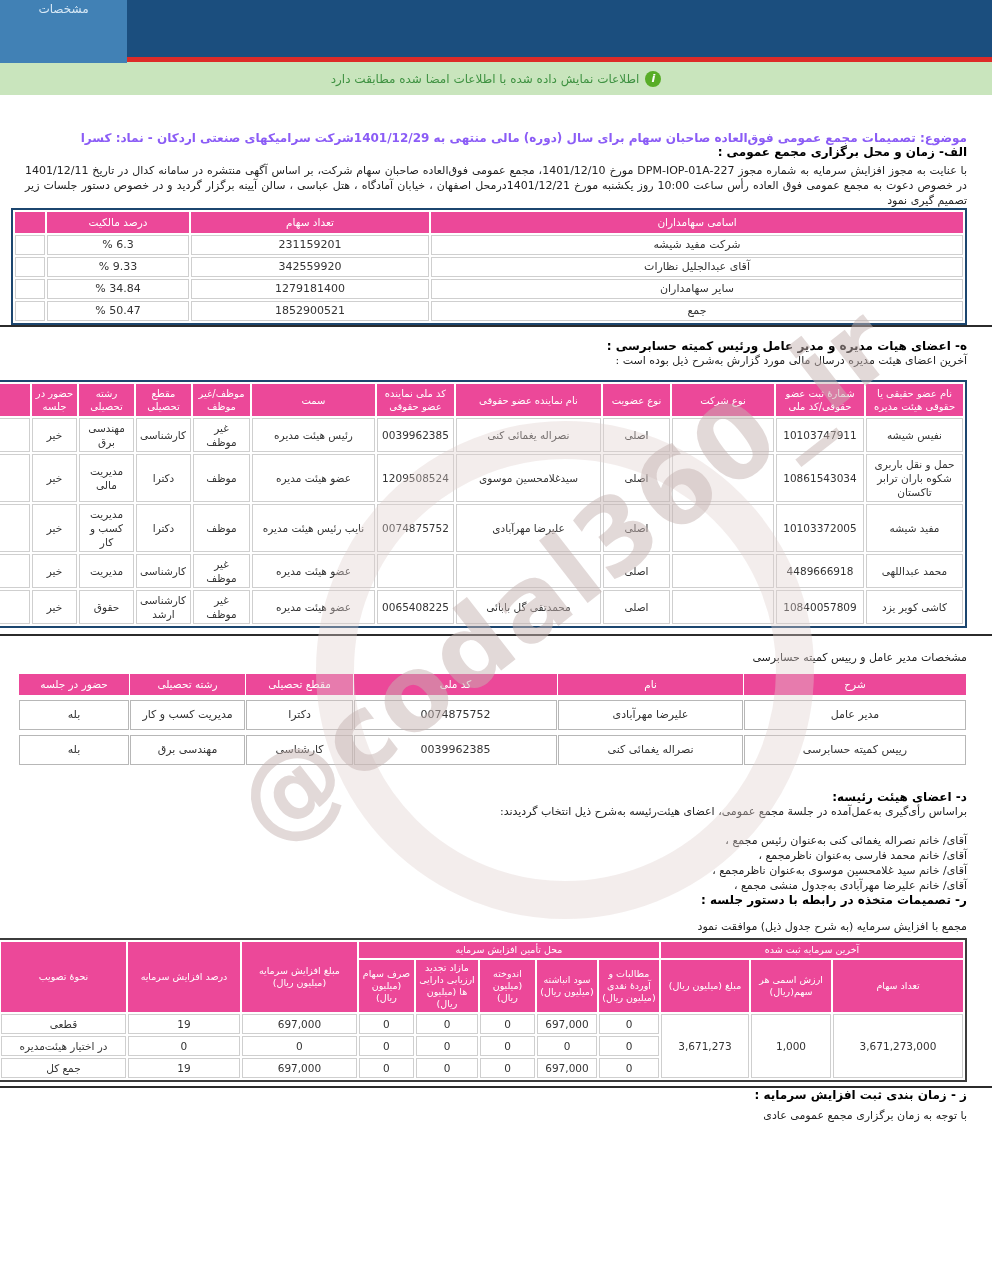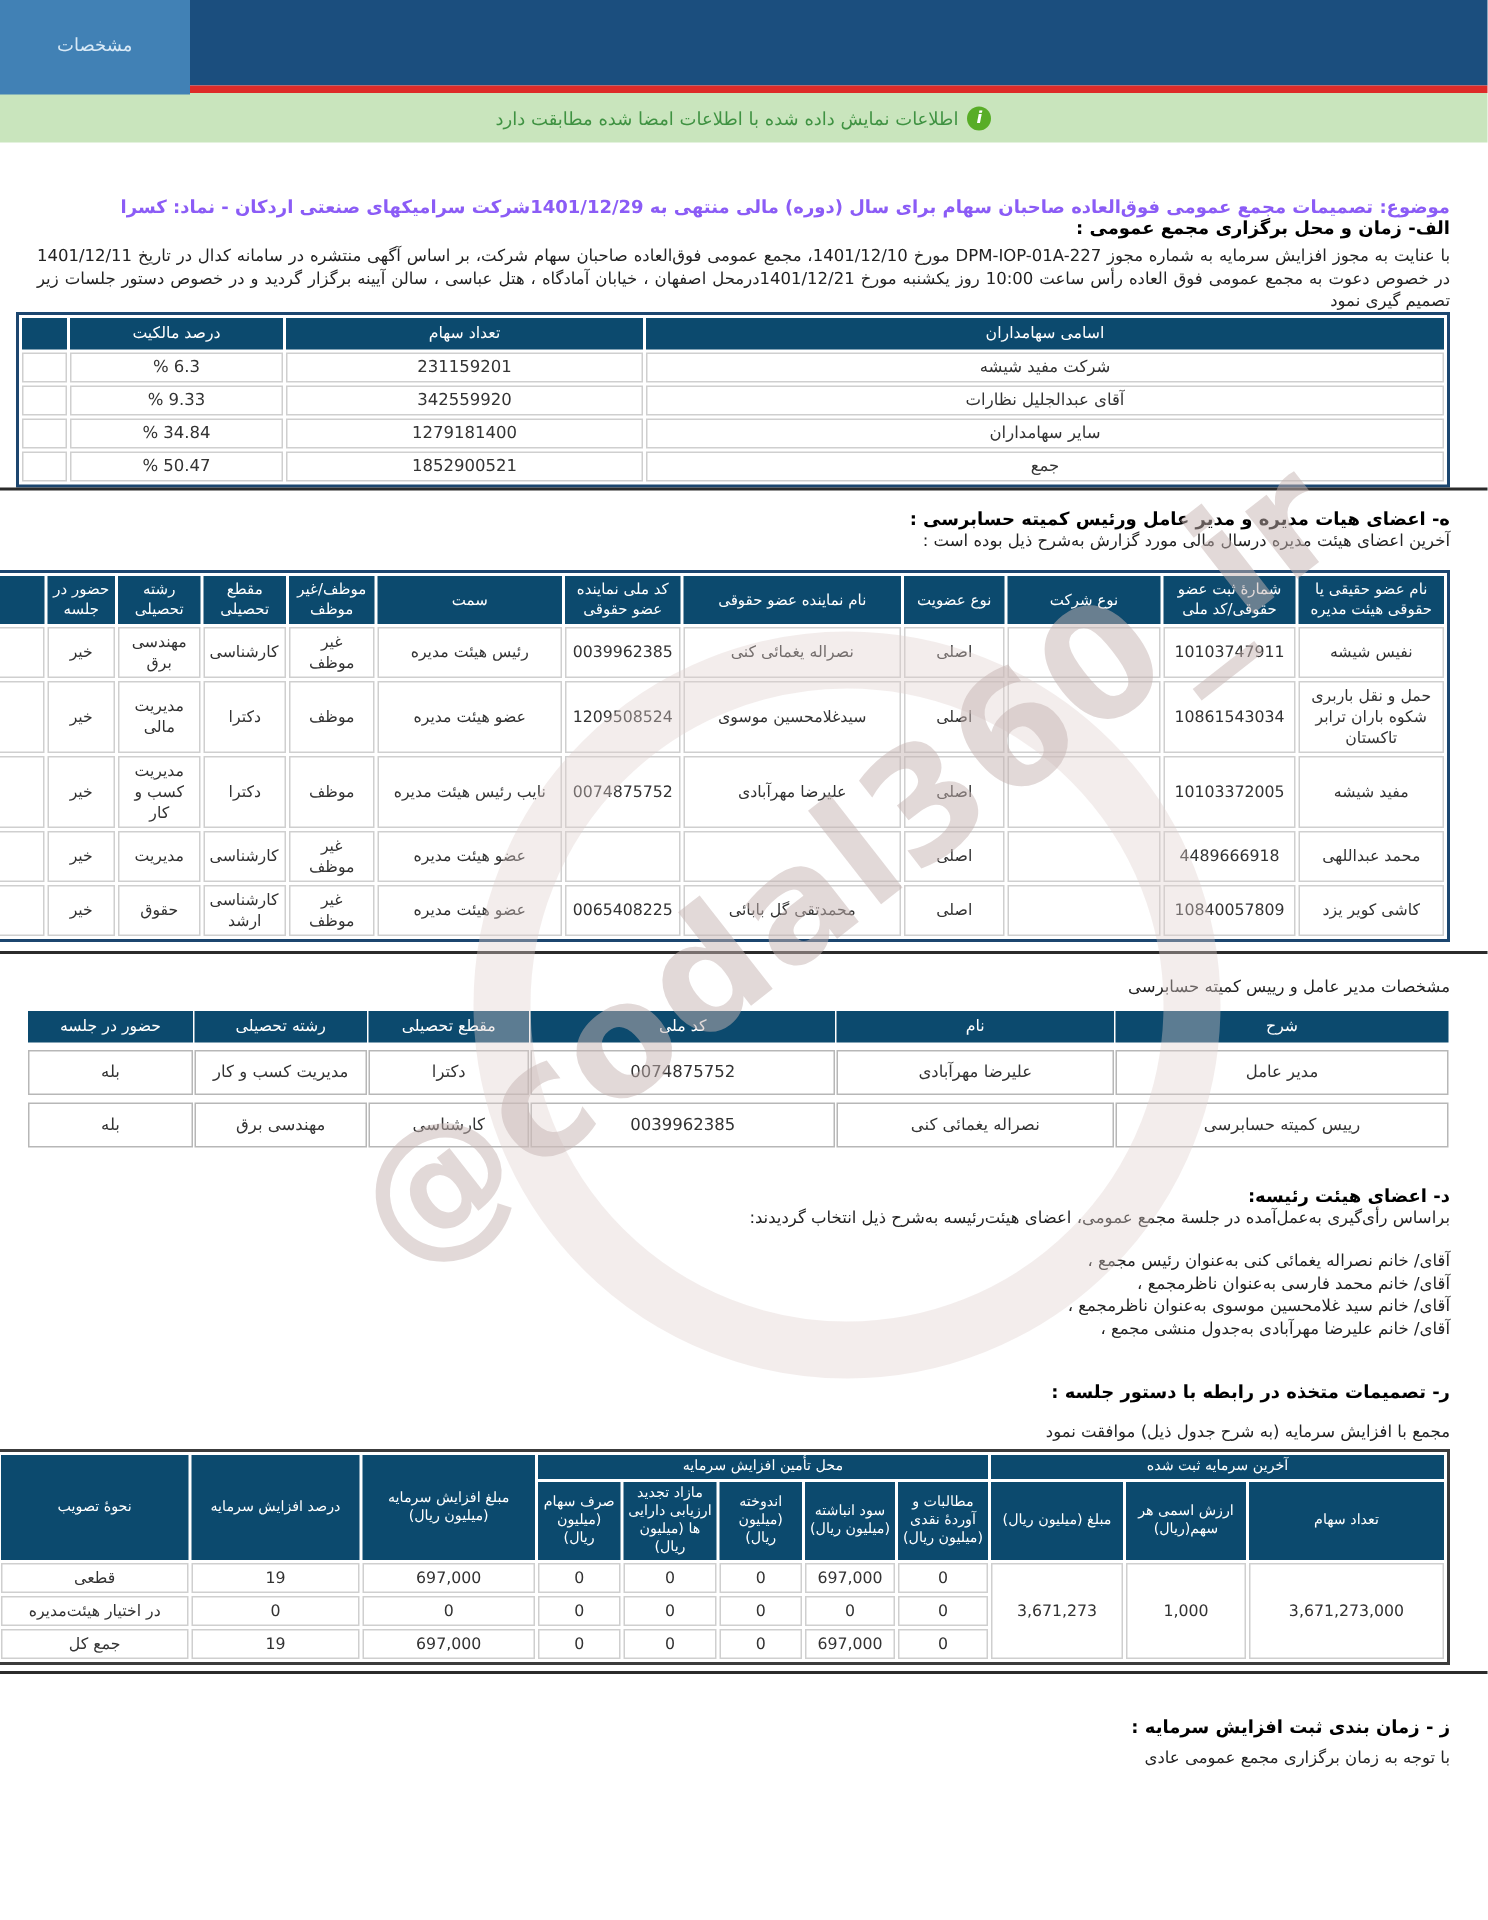--- a/index.html
+++ b/index.html
@@ -3,38 +3,38 @@
 <meta charset="utf-8">
 <style>
   html,body{margin:0;padding:0;background:#fff;}
   .page{
     position:relative;width:992px;height:1280px;margin:0 auto;background:#fff;
     overflow:hidden;direction:rtl;font-family:"DejaVu Sans",sans-serif;color:#222;
   }
   
   .navy-bar{position:absolute;top:0;left:0;width:100%;height:57px;background:#1b4e7e;}
   .spec-tab{position:absolute;top:0;left:0;width:127px;height:63px;background:#4181b5;
-    color:#d8e9f6;font-size:12px;text-align:center;padding-top:23px;box-sizing:border-box;z-index:2;}
+    color:#d8e9f6;font-size:12px;text-align:center;padding-top:2px;box-sizing:border-box;z-index:2;}
   .red-line{position:absolute;top:57px;left:0;width:100%;height:5px;background:#dd2b28;z-index:1;}
   .green-banner{position:absolute;top:62px;left:0;width:100%;height:33px;background:#c9e5bd;
     display:flex;align-items:center;justify-content:center;gap:6px;color:#3f9242;font-size:12px;z-index:1;}
   .info-icon{display:inline-block;width:16px;height:16px;border-radius:50%;background:#58ad27;
     color:#fff;font-weight:bold;font-size:11px;line-height:16px;text-align:center;font-style:italic;}
   
   .content{position:absolute;top:95px;left:0;width:100%;padding:0 25px;box-sizing:border-box;z-index:3;}
   .subject{margin-top:36px;font-weight:bold;font-size:12px;color:#8b5cf6;}
   .sec-title{font-weight:bold;font-size:12px;color:#000;}
   .txt{font-size:11px;line-height:15px;color:#222;}
   .just{text-align:justify;}
   .full-rule{margin:0 -25px;border-bottom:2px solid #2b2b2b;height:0;}
   .rule-wrap{margin:0 -25px;padding:0 25px;border-bottom:2px solid #2b2b2b;padding-bottom:2px;}
   
   table.tbl{width:100%;border-collapse:separate;border-spacing:2px;background:#fff;
     border:2px solid #1c466f;table-layout:fixed;}
-  table.tbl th{background:#0c4a6e;color:#fff;font-weight:normal;font-size:10.5px;
+  table.tbl th{background:#ec4899;color:#fff;font-weight:normal;font-size:10.5px;
     padding:4px 2px;text-align:center;vertical-align:middle;line-height:13px;}
   table.tbl td{background:#fff;border:1px solid #cfcfcf;font-size:11px;padding:2px 4px;
     text-align:center;vertical-align:middle;color:#333;line-height:14px;}
   td.ltr{direction:ltr;}
   td.rt{text-align:right;}
   
   .att-row-alt td{background:#eef5fb;}
   .att-total td{background:#5fb7db;color:#f2fbff;border-color:#5fb7db;}
   
   .board-gray td{background:#f1f1f1;}
@@ -49,21 +49,21 @@
   table.cap td{font-size:10.5px;}
   td.orange{background:#fbe3a2;}
   
   .wm-text{position:absolute;top:760px;left:250px;z-index:6;pointer-events:none;
     font-size:104px;font-weight:bold;color:rgba(198,180,178,0.5);white-space:nowrap;
     transform:rotate(-38deg);transform-origin:0 50%;letter-spacing:2px;direction:ltr;}
   .wm-ring{position:absolute;top:421px;left:316px;width:498px;height:498px;border-radius:50%;
     border:38px solid rgba(223,207,204,0.38);box-sizing:border-box;z-index:5;pointer-events:none;}
   .mt4{margin-top:4px;}.mt6{margin-top:6px;}.mt10{margin-top:10px;}
   .mt12{margin-top:12px;}.mt14{margin-top:14px;}.mt16{}
-  .mt20{margin-top:20px;}.mt24{margin-top:24px;}.mt28{margin-top:28px;}
+  .mt20{margin-top:20px;}.mt24{margin-top:24px;}.mt28{}
 </style>
 </head>
 <body>
 
 <div class="page">
 
   <div class="navy-bar"></div>
   <div class="spec-tab">
     <span>مشخصات</span>
   </div>

